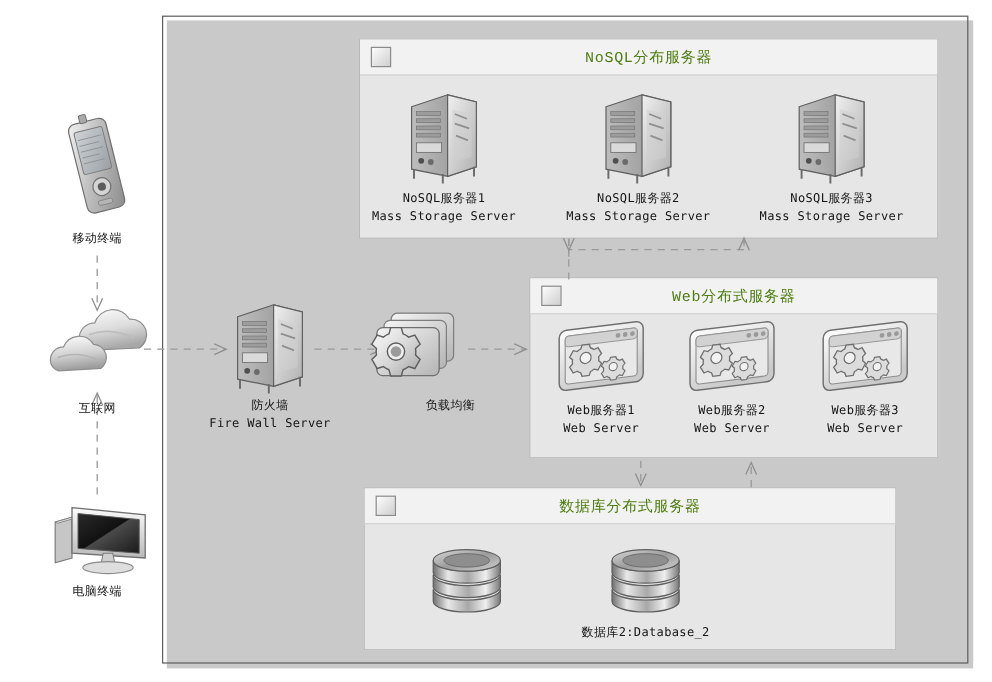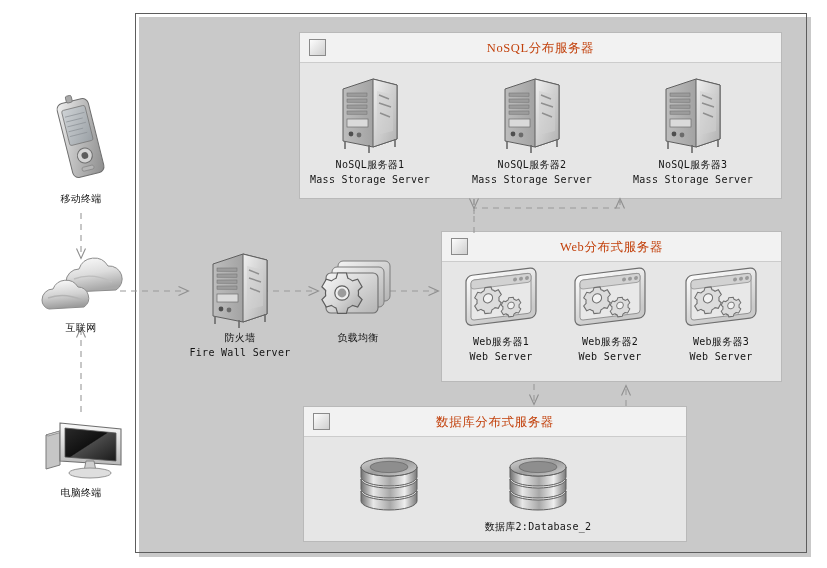--- a/index.html
+++ b/index.html
@@ -49,23 +49,23 @@
     height:30px;
     box-sizing:border-box;
     background:#f2f2f2;
     border-bottom:1px solid #cccccc;
   }
   .panel-title{
     position:absolute;
     left:0; right:0; top:7px;
     text-align:center;
     font-size:12.5px;
-    color:#c2410c;
+    color:#4d7c0f;
     letter-spacing:.6px;
-    font-family:Liberation Serif, serif;
+    font-family:Liberation Mono, monospace;
   }
   .panel-chip{
     position:absolute;
     left:9px; top:6px;
     width:17px; height:17px;
     box-sizing:border-box;
     border:1px solid #8a8a8a;
     background:linear-gradient(135deg,#fdfdfd 0%,#e3e3e3 55%,#cfcfcf 100%);
   }
 
@@ -173,21 +173,21 @@
           <stop offset="0%" stop-color="#ffffff"></stop>
             <stop offset="60%" stop-color="#d0d0d0"></stop>
           <stop offset="100%" stop-color="#9d9d9d"></stop>
         </linearGradient>
       </defs>
       <path d="M42,30 a13,13 0 0 1 13,-13 a16,16 0 0 1 29,-3 a13,13 0 0 1 8,24 L48,40 a10,10 0 0 1 -6,-10 z" fill="url(#cl1)" stroke="#8d8d8d" stroke-width="1"></path>
       <path d="M18,48 a11,11 0 0 1 11,-11 a14,14 0 0 1 25,-2 a11,11 0 0 1 6,20 L25,57 a9,9 0 0 1 -7,-9 z" fill="url(#cl2)" stroke="#8d8d8d" stroke-width="1"></path>
       <path d="M24,46 q16,-6 34,2" fill="none" stroke="#b4b4b4" stroke-width="1.4"></path>
       <path d="M50,27 q18,-7 38,3" fill="none" stroke="#bdbdbd" stroke-width="1.4"></path>
     </svg>
-    <div class="cap cap-cn" style="margin-top:2px;">互联网</div>
+    <div class="cap cap-cn" style="margin-top:14px;">互联网</div>
   </div>
 
   <div class="node" style="left:26px; top:413px; width:110px;">
     <svg class="art" width="110" height="68" viewBox="0 0 110 68" style="position:relative;">
       <defs>
         <linearGradient id="scrn" x1="0" y1="0" x2="1" y2="1">
           <stop offset="0%" stop-color="#2a2a2a"></stop>
             <stop offset="48%" stop-color="#111111"></stop>
           <stop offset="50%" stop-color="#4a4a4a"></stop>
             <stop offset="100%" stop-color="#1a1a1a"></stop>
@@ -202,21 +202,21 @@
       <path d="M20,22 L34,18 L36,19 L22,23 Z" fill="#e4e4e4" stroke="#7b7b7b" stroke-width=".7"></path>
 
       <path d="M34,10 L95,16 L95,52 L34,48 Z" fill="url(#bez)" stroke="#6f6f6f" stroke-width="1.1"></path>
       <path d="M39,15 L90,20 L90,48 L39,44 Z" fill="url(#scrn)" stroke="#585858" stroke-width=".8"></path>
       <path d="M60,48 L68,48 L70,58 L58,58 Z" fill="#cfcfcf" stroke="#7b7b7b" stroke-width=".9"></path>
       <ellipse cx="64" cy="60" rx="21" ry="5" fill="#dedede" stroke="#8a8a8a" stroke-width=".9"></ellipse>
     </svg>
     <div class="cap cap-cn" style="margin-top:1px;font-family:Liberation Mono, monospace;">电脑终端</div>
   </div>
 
-  <div class="node" style="left:172px; top:248px; width:106px;margin-left:15px;">
+  <div class="node" style="left:172px; top:248px; width:106px;">
     <svg class="art" width="106" height="78" viewBox="0 0 106 78" style="position:relative;">
       <defs>
         <linearGradient id="twF" x1="0" y1="0" x2="1" y2="0">
           <stop offset="0%" stop-color="#bdbdbd"></stop>
             <stop offset="100%" stop-color="#8e8e8e"></stop>
         </linearGradient>
         <linearGradient id="twS" x1="0" y1="0" x2="1" y2="1">
           <stop offset="0%" stop-color="#f0f0f0"></stop>
             <stop offset="100%" stop-color="#b0b0b0"></stop>
         </linearGradient>
@@ -235,21 +235,21 @@
         <circle cx="16" cy="56" r="2.4" fill="#6b6b6b"></circle>
         <path d="M34,12 L50,16 L50,52 L34,56 Z" fill="#cfcfcf" opacity=".55"></path>
         <path d="M36,16 L46,20 M36,24 L48,28 M37,34 L47,38" stroke="#8f8f8f" stroke-width="1.4" fill="none"></path>
         <path d="M2,62 L2,70 M26,66 L26,74 M52,60 L52,68" stroke="#6a6a6a" stroke-width="1.6"></path>
       </g>
     </svg>
     <div class="cap cap-cn">防火墙</div>
     <div class="cap cap-en">Fire Wall Server</div>
   </div>
 
-  <div class="node" style="left:308px; top:256px; width:100px;">
+  <div class="node" style="left:296px; top:256px; width:100px;text-align:right;">
     <svg class="art" width="100" height="72" viewBox="0 0 100 72" style="position:relative;">
       <defs>
         <linearGradient id="cardg" x1="0" y1="0" x2="1" y2="1">
           <stop offset="0%" stop-color="#f4f4f4"></stop>
             <stop offset="100%" stop-color="#b4b4b4"></stop>
         </linearGradient>
         <linearGradient id="gearg" x1="0" y1="0" x2="1" y2="1">
           <stop offset="0%" stop-color="#fbfbfb"></stop>
             <stop offset="55%" stop-color="#d6d6d6"></stop>
           <stop offset="100%" stop-color="#a3a3a3"></stop>
@@ -440,21 +440,21 @@
                      a7.4,7.4 0 0 1 0,-2.5 l-1.8,-1.8 l2.2,-3.8 l2.4,.8 a7.4,7.4 0 0 1 2.2,-1.3 Z"></path>
           </g>
           <circle cx="45" cy="39" r="3.4" fill="#f2f2f2" stroke="#6f6f6f" stroke-width=".9"></circle>
         </g>
       </svg>
       <div class="cap cap-mix">Web服务器3</div>
       <div class="cap cap-en">Web Server</div>
     </div>
   </div>
 
-  <div class="panel" style="left:303px; top:406px; width:384px; height:136px;">
+  <div class="panel" style="left:303px; top:406px; width:444px; height:136px;">
     <div class="panel-head"></div>
     <div class="panel-chip"></div>
     <div class="panel-title">数据库分布式服务器</div>
 
     <div class="node" style="left:9px; top:46px; width:152px;">
       <svg class="art" width="152" height="62" viewBox="0 0 152 62" style="position:relative;">
         <defs>
           <linearGradient id="dbg" x1="0" y1="0" x2="1" y2="0">
             <stop offset="0%" stop-color="#707070"></stop>
               <stop offset="22%" stop-color="#e8e8e8"></stop>

